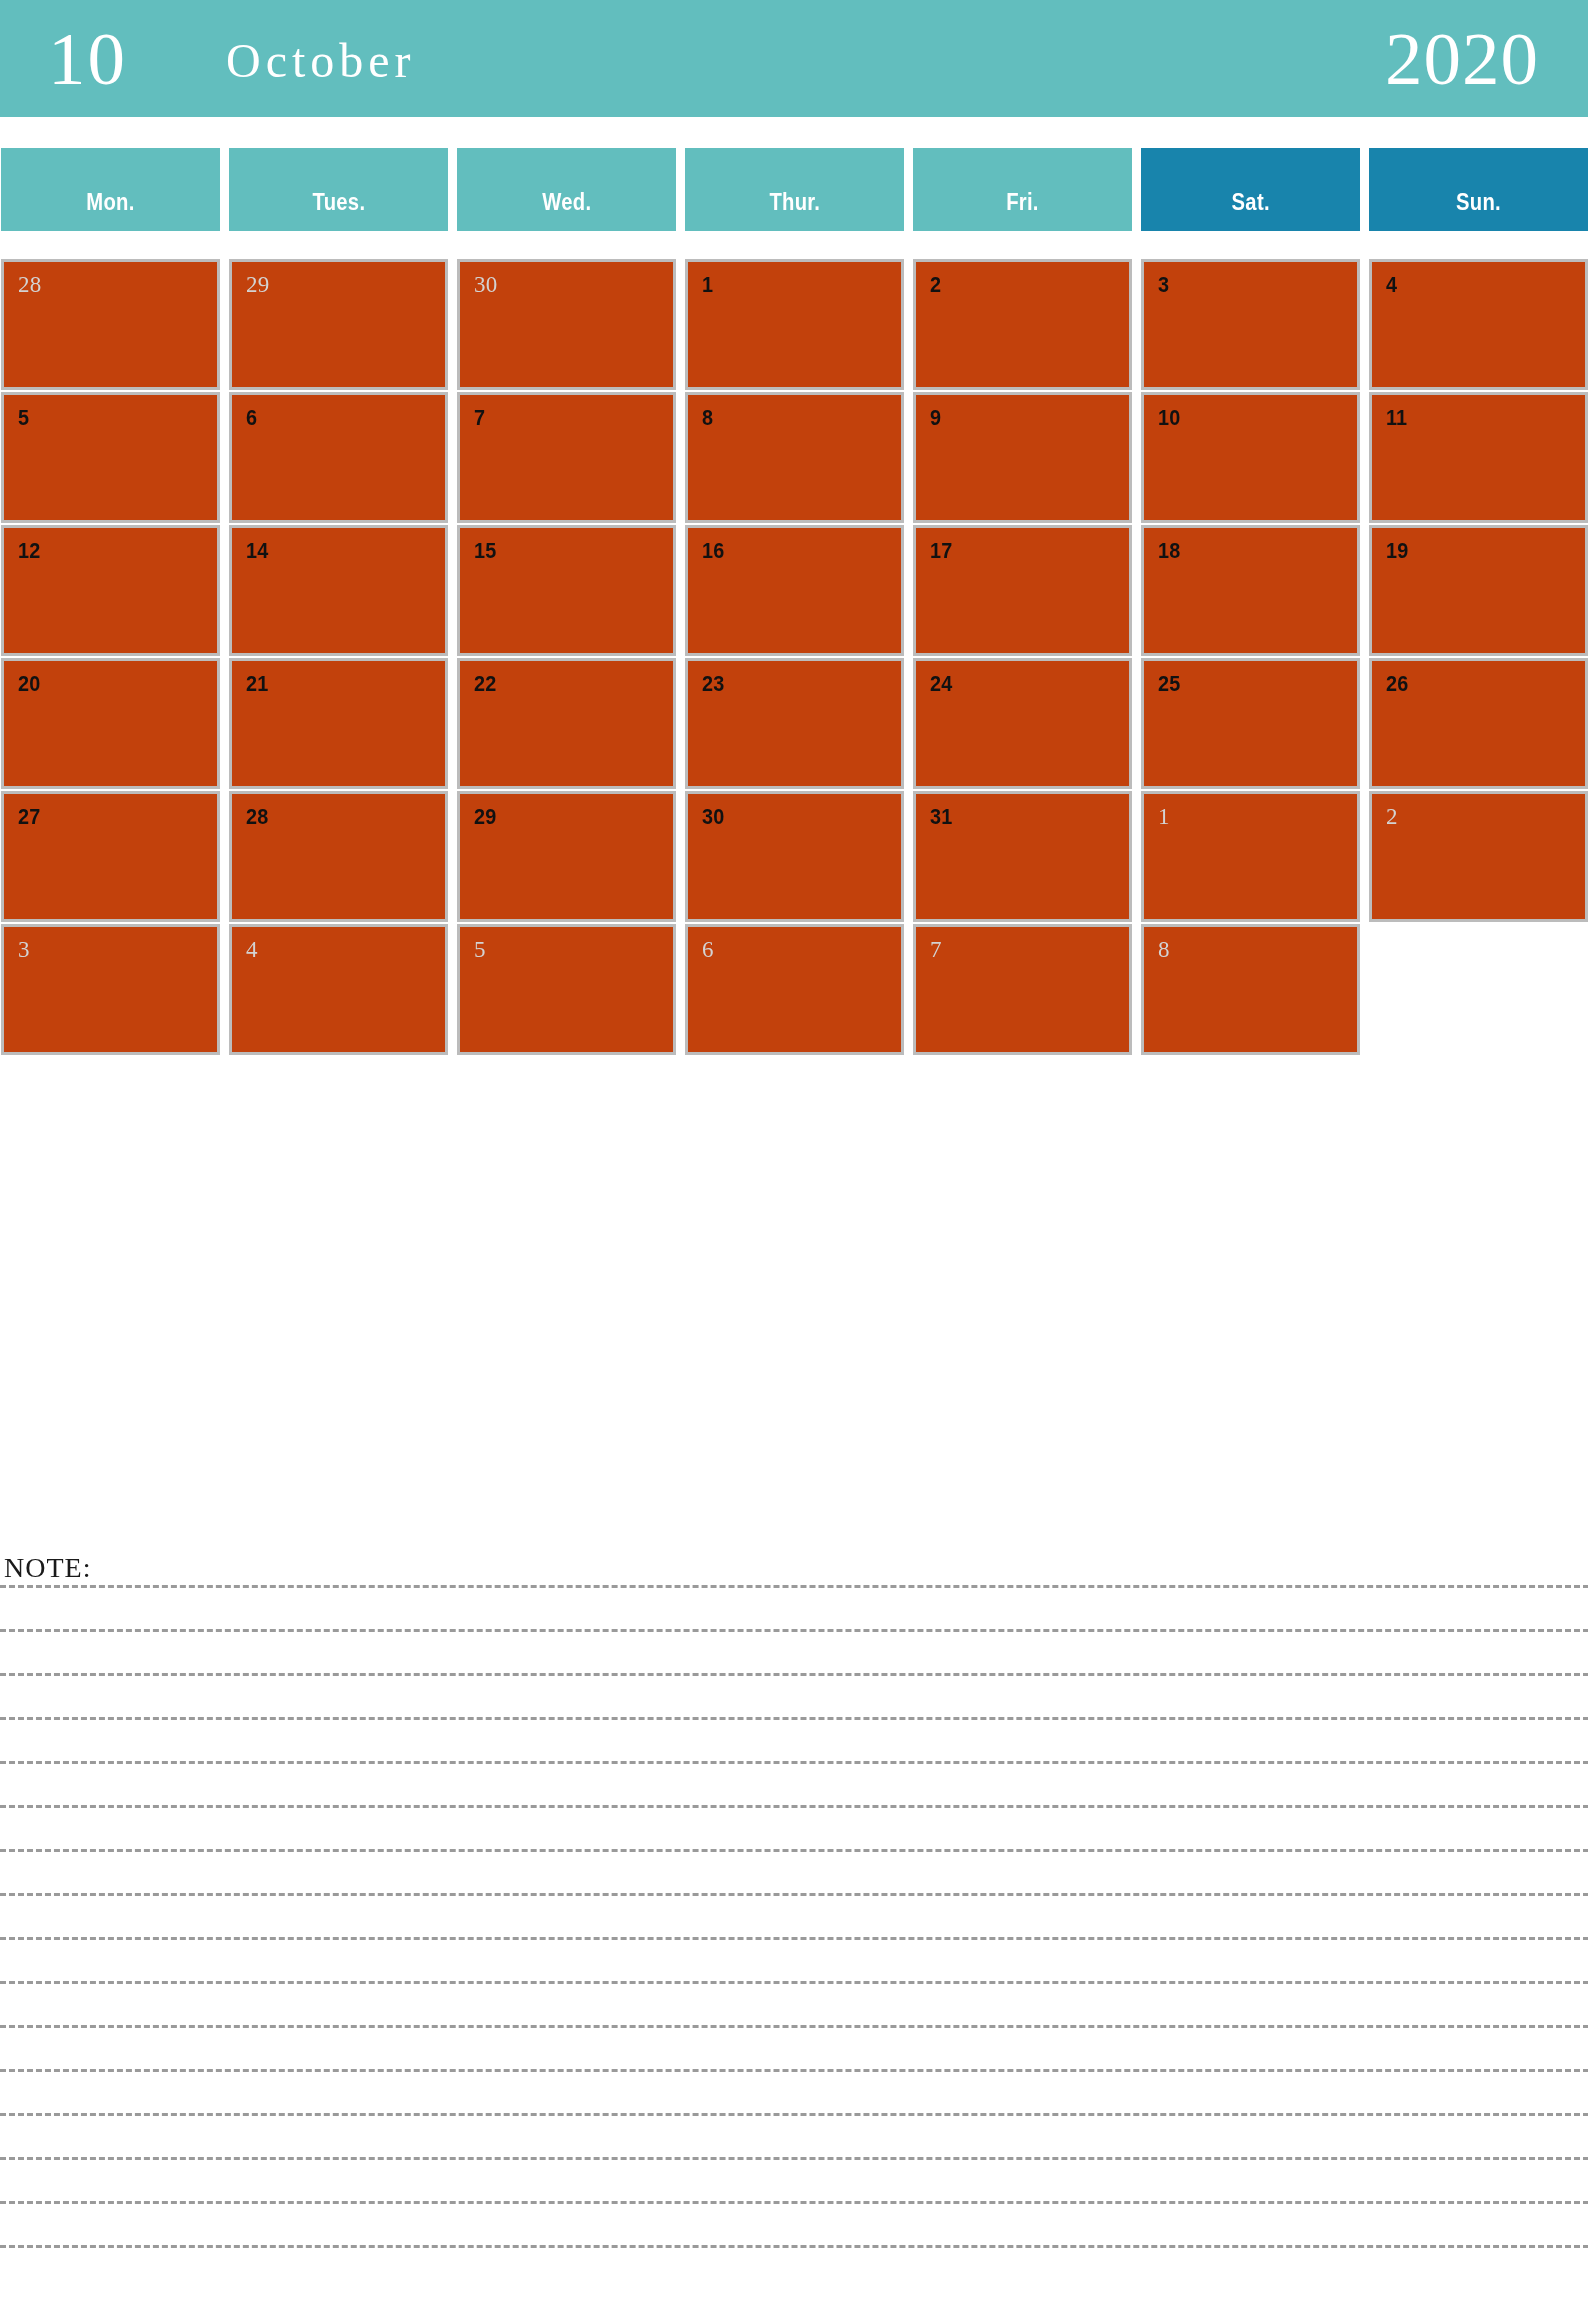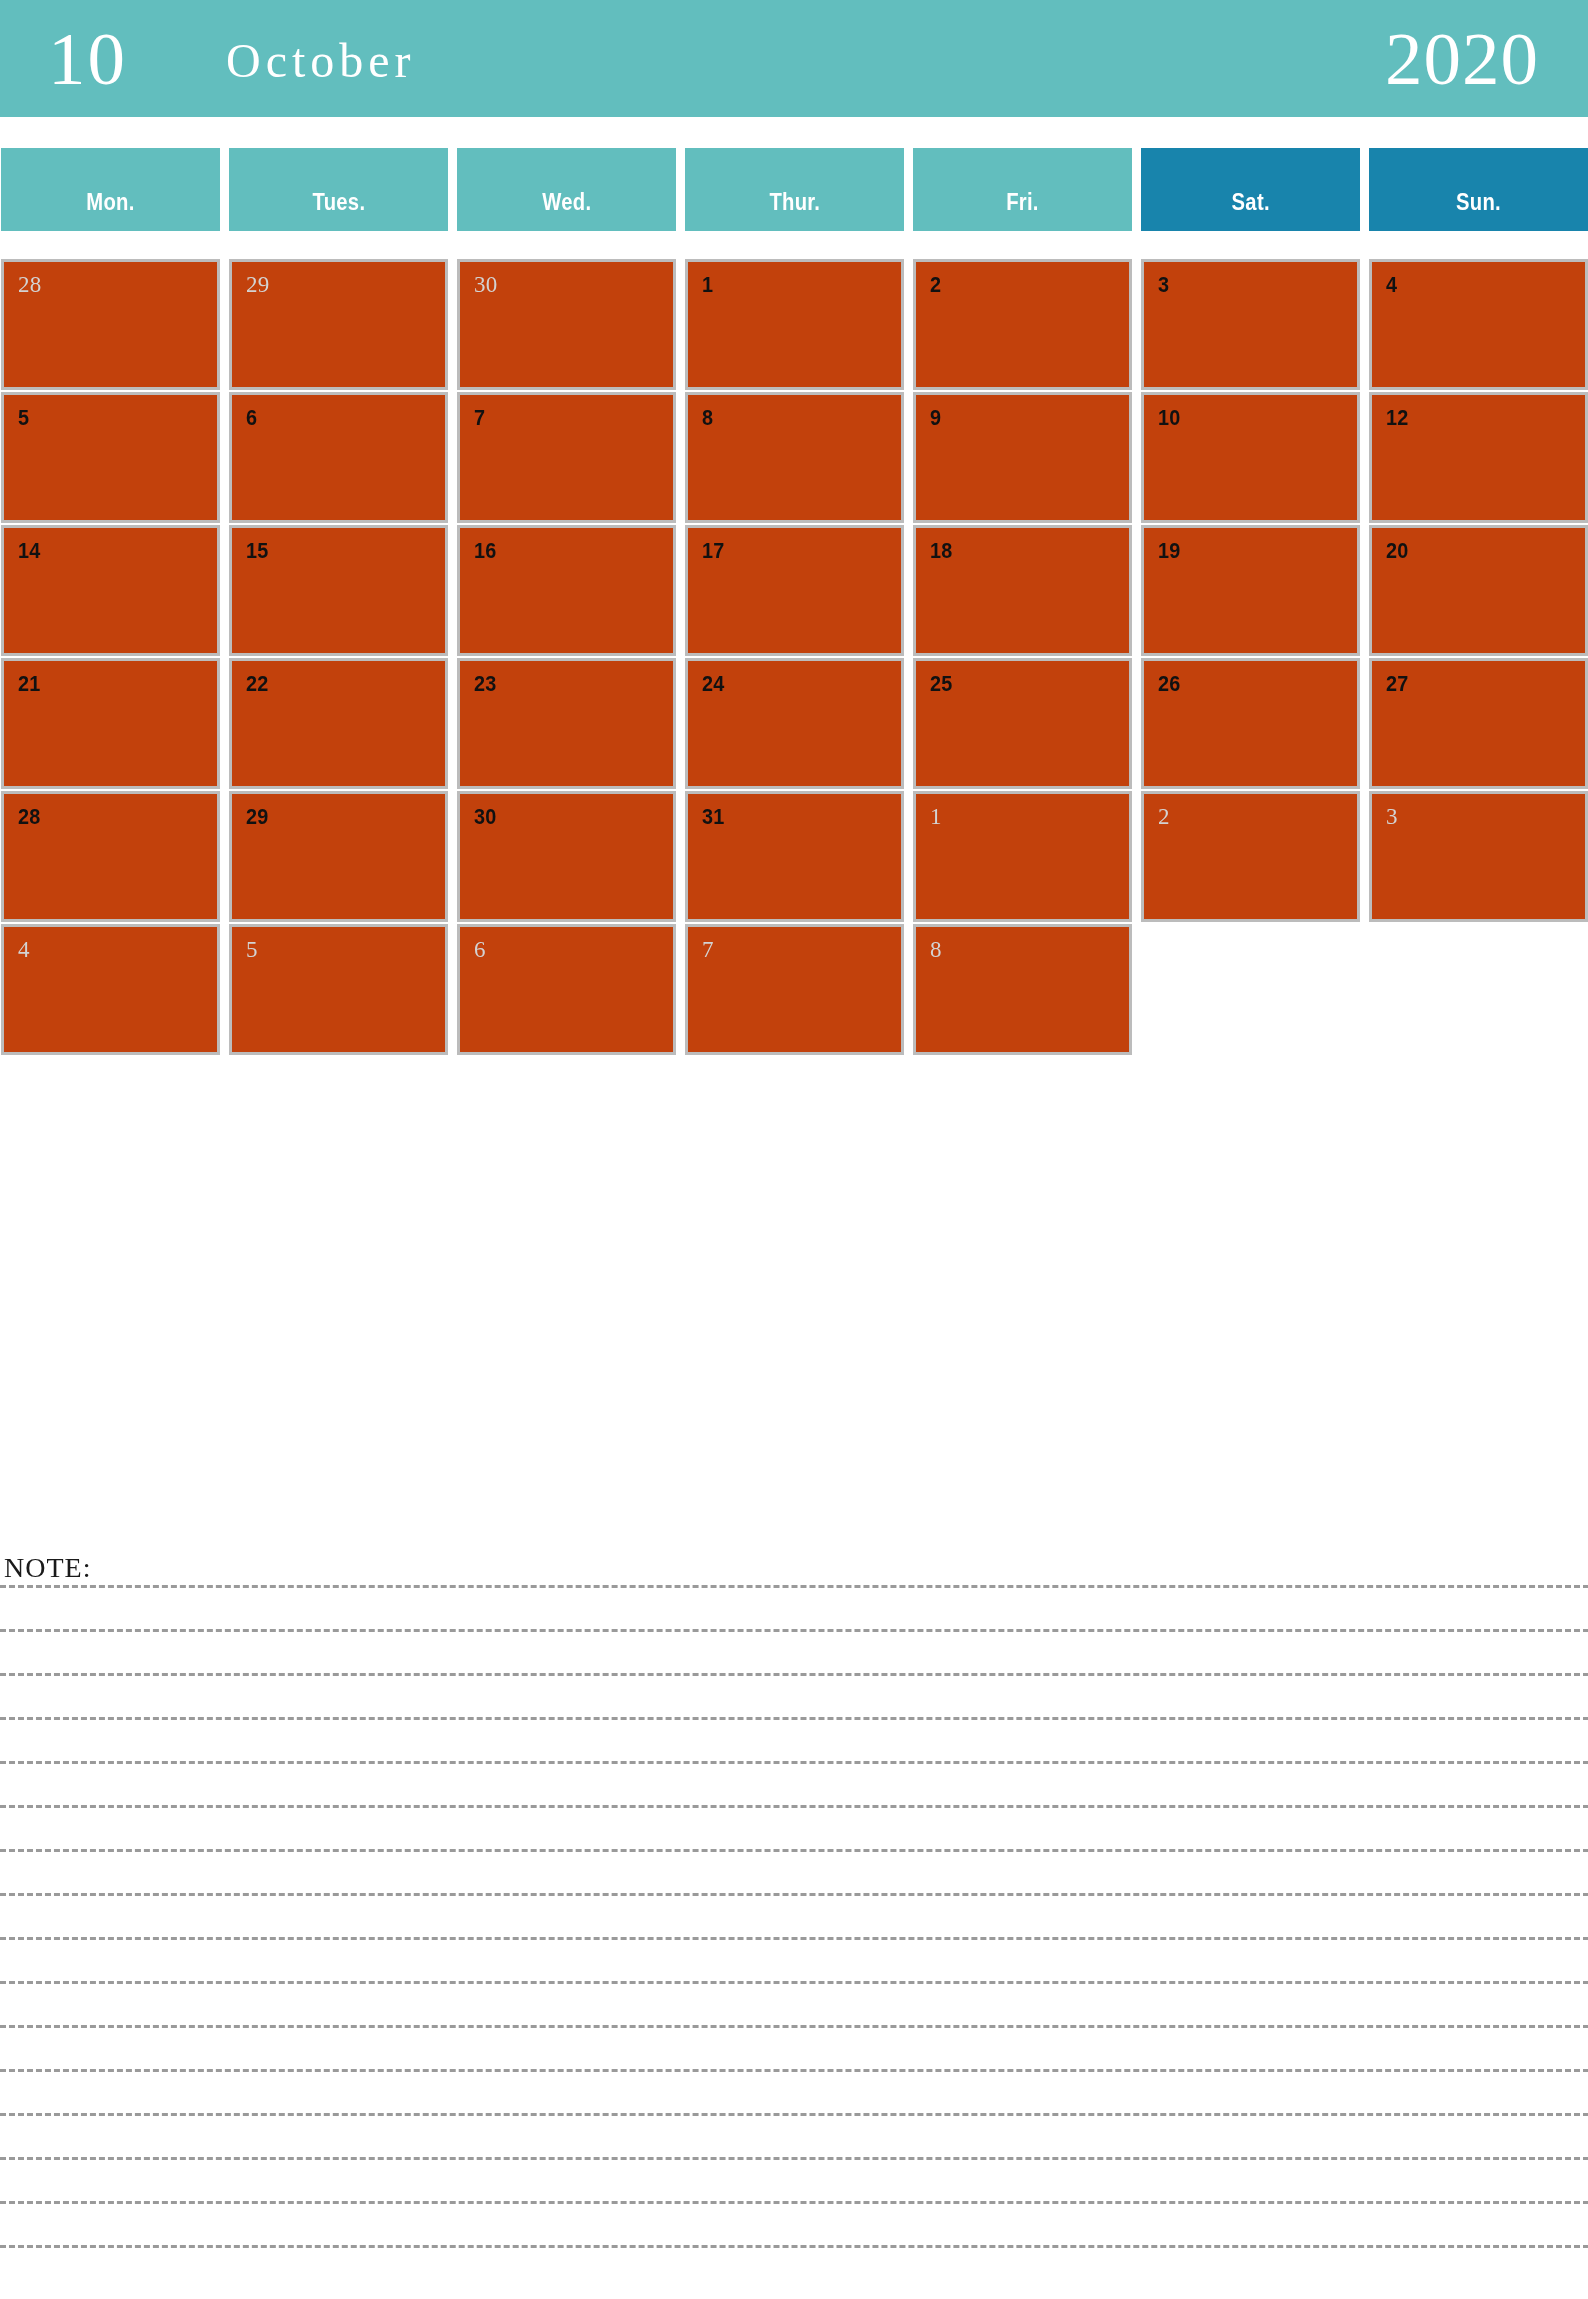--- a/index.html
+++ b/index.html
@@ -242,20 +242,23 @@
       <div class="day-cell" style="border-color: rgb(188, 188, 188);">
         <div class="day-num" style="color: rgb(17, 17, 17);">8</div>
       </div>
       <div class="day-cell" style="border-color: rgb(188, 188, 188);">
         <div class="day-num" style="color: rgb(17, 17, 17);">9</div>
       </div>
       <div class="day-cell" style="border-color: rgb(188, 188, 188);">
         <div class="day-num" style="color: rgb(17, 17, 17);">10</div>
       </div>
       <div class="day-cell" style="border-color: rgb(188, 188, 188);">
+        <div class="day-num" style="color: rgb(17, 17, 17);">11</div>
+      </div>
+      <div class="day-cell" style="border-color: rgb(188, 188, 188);">
         <div class="day-num" style="color: rgb(17, 17, 17);">12</div>
       </div>
       <div class="day-cell" style="border-color: rgb(188, 188, 188);">
         <div class="day-num" style="color: rgb(17, 17, 17);">14</div>
       </div>
       <div class="day-cell" style="border-color: rgb(188, 188, 188); padding-left: 8px;">
         <div class="day-num" style="color: rgb(17, 17, 17);">15</div>
       </div>
       <div class="day-cell" style="border-color: rgb(188, 188, 188);">
         <div class="day-num" style="color: rgb(17, 17, 17);">16</div>

